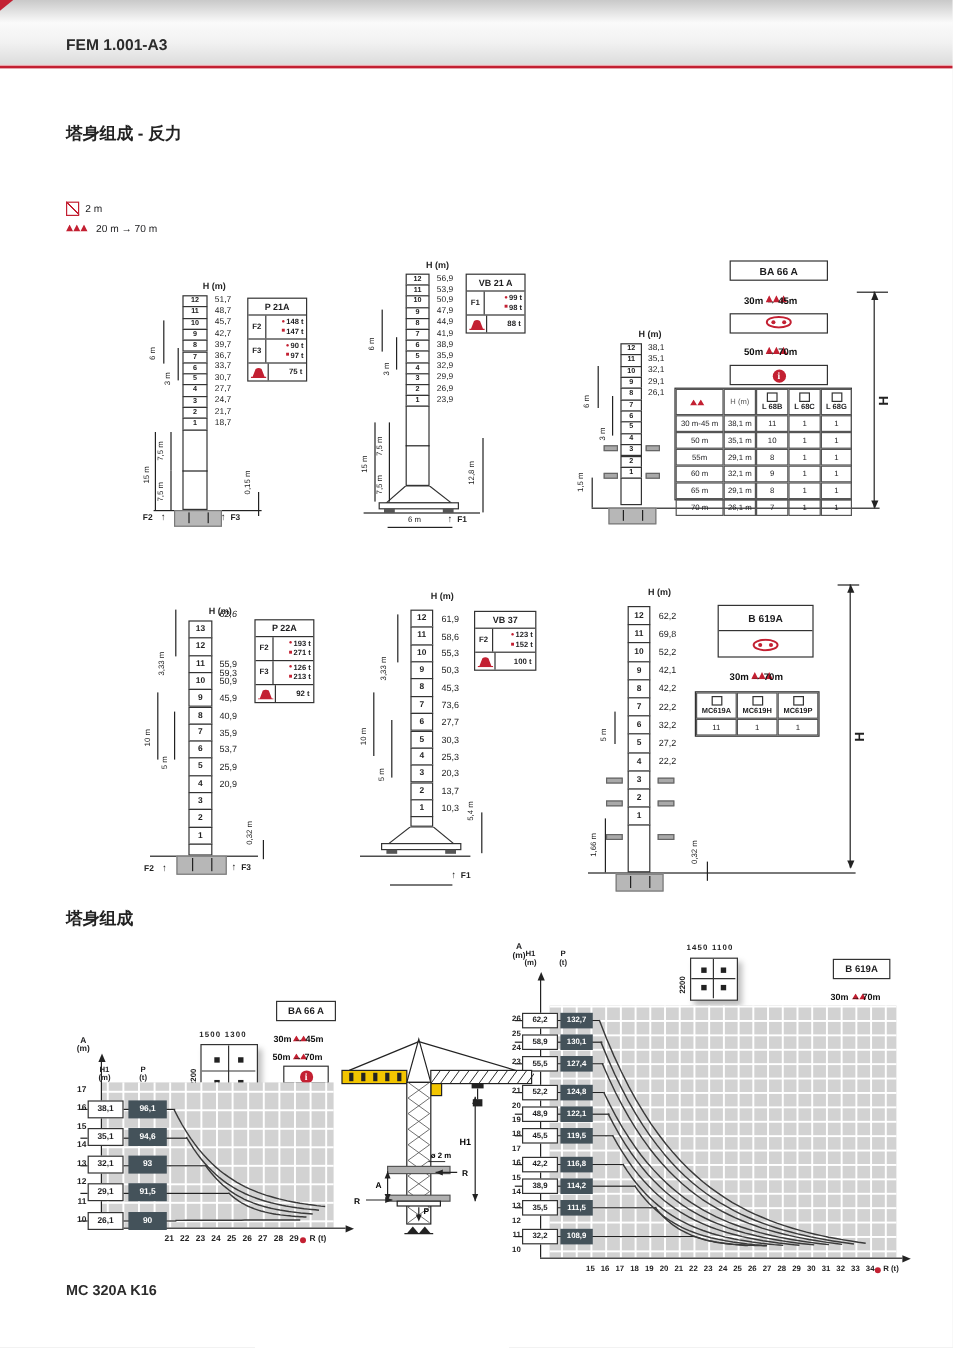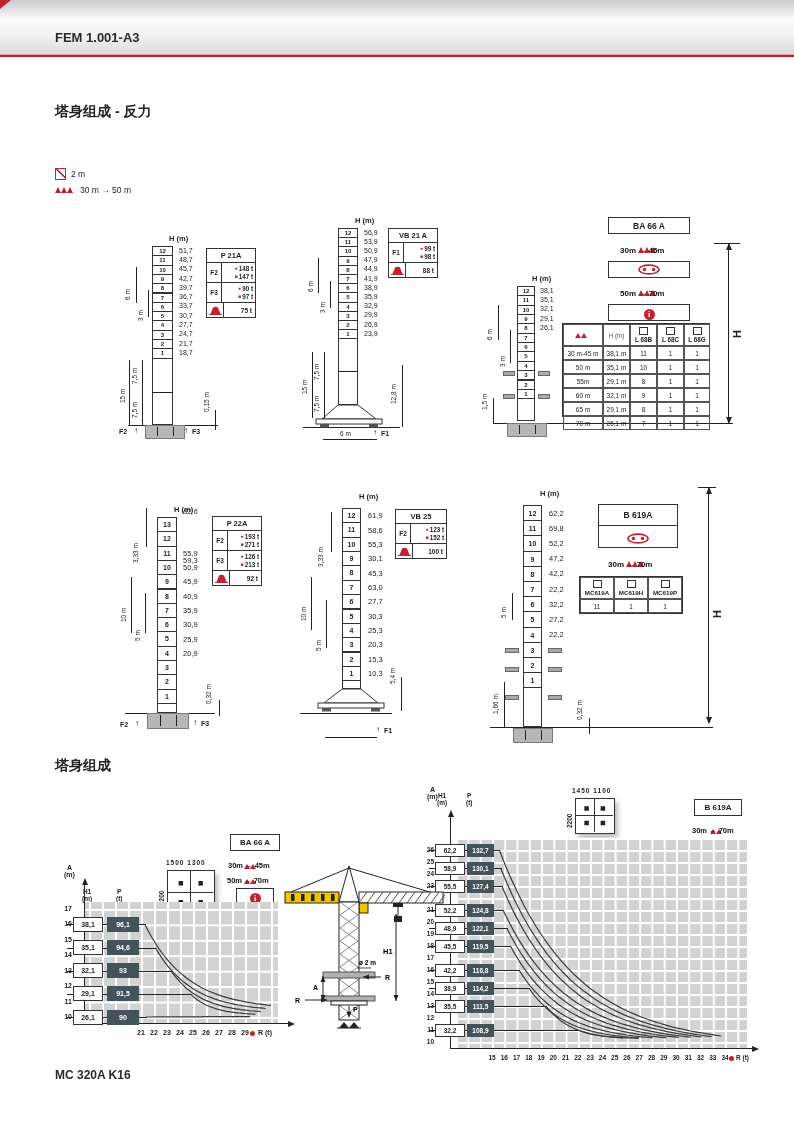--- a/index.html
+++ b/index.html
@@ -84,21 +84,21 @@
 
   <div class="legend">
     <div class="leg-row">
       <span class="mast-ico"></span>
       <span>2 m</span>
     </div>
     <div class="leg-row">
       <span id="leg-zz"><svg width="20" height="6">
             <path d="M0,6 L3,0 L6,6 Z M6,6 L9,0 L12,6 Z M12,6 L15,0 L18,6 Z " fill="#c32032"></path>
           </svg></span>
-      <span>30 m → 50 m</span>
+      <span>20 m → 70 m</span>
     </div>
   </div>
 
   <div class="h-title2">塔身组成</div>
 
   <div id="layer">
       <div class="dimlab" style="position: absolute; left: 169px; top: 234px; font-size: 7.5px; font-weight: bold;">H (m)</div>
       <div class="cell" style="position: absolute; left: 152px; top: 246px; width: 21px; height: 10.3px; font-size: 6px; line-height: 9.3px;">12</div>
       <div class="cell" style="position: absolute; left: 152px; top: 255.3px; width: 21px; height: 10.3px; font-size: 6px; line-height: 9.3px;">11</div>
       <div class="cell" style="position: absolute; left: 152px; top: 264.6px; width: 21px; height: 10.3px; font-size: 6px; line-height: 9.3px;">10</div>
@@ -303,21 +303,21 @@
       <div class="cell" style="position: absolute; left: 157px; top: 660px; width: 20px; height: 15.3px; font-size: 7px; line-height: 14.3px;">3</div>
       <div class="cell" style="position: absolute; left: 157px; top: 674.3px; width: 20px; height: 15.3px; font-size: 7px; line-height: 14.3px;">2</div>
       <div class="cell" style="position: absolute; left: 157px; top: 688.6px; width: 20px; height: 15.3px; font-size: 7px; line-height: 14.3px;">1</div>
       <div class="hval" style="position: absolute; left: 183px; top: 507px; font-size: 7.5px; font-style: italic;">62,6</div>
       <div class="hval" style="position: absolute; left: 183px; top: 556px; font-size: 7.5px;">59,3</div>
       <div class="hval" style="position: absolute; left: 183px; top: 548.8px; font-size: 7.5px;">55,9</div>
       <div class="hval" style="position: absolute; left: 183px; top: 563px; font-size: 7.5px;">50,9</div>
       <div class="hval" style="position: absolute; left: 183px; top: 577.4px; font-size: 7.5px;">45,9</div>
       <div class="hval" style="position: absolute; left: 183px; top: 591.6px; font-size: 7.5px;">40,9</div>
       <div class="hval" style="position: absolute; left: 183px; top: 605.9px; font-size: 7.5px;">35,9</div>
-      <div class="hval" style="position: absolute; left: 183px; top: 620.3px; font-size: 7.5px;">30,9</div>
+      <div class="hval" style="position: absolute; left: 183px; top: 620.3px; font-size: 7.5px;">53,7</div>
       <div class="hval" style="position: absolute; left: 183px; top: 634.5px; font-size: 7.5px;">25,9</div>
       <div class="hval" style="position: absolute; left: 183px; top: 648.9px; font-size: 7.5px;">20,9</div>
       <div class="abs" style="position: absolute; left: 157px; top: 702.9px; width: 20px; height: 10.1px; background: rgb(255, 255, 255); border: 1px solid rgb(51, 51, 51); box-sizing: border-box;"></div>
       <div class="hline" style="position: absolute; left: 125px; top: 713px; width: 90px; height: 1.4px;"></div>
       <div class="found" style="position: absolute; left: 147px; top: 713px; width: 42px; height: 16px;"></div>
       <div class="vline" style="position: absolute; left: 159.6px; top: 715px; height: 11px; width: 1px;"></div>
       <div class="vline" style="position: absolute; left: 176.4px; top: 715px; height: 11px; width: 1px;"></div>
       <div class="rlab" style="position: absolute; left: 132px; top: 563px;">3,33 m</div>
       <div class="vline" style="position: absolute; left: 146px; top: 508px; height: 39px; width: 1px;"></div>
       <div class="rlab" style="position: absolute; left: 120px; top: 622px;">10 m</div>
@@ -376,28 +376,28 @@
       <div class="cell" style="position: absolute; left: 342px; top: 579.8px; width: 19px; height: 15.35px; font-size: 7px; line-height: 14.35px;">7</div>
       <div class="cell" style="position: absolute; left: 342px; top: 594.1px; width: 19px; height: 15.35px; font-size: 7px; line-height: 14.35px;">6</div>
       <div class="cell" style="position: absolute; left: 342px; top: 608.5px; width: 19px; height: 15.35px; font-size: 7px; line-height: 14.35px;">5</div>
       <div class="cell" style="position: absolute; left: 342px; top: 622.8px; width: 19px; height: 15.35px; font-size: 7px; line-height: 14.35px;">4</div>
       <div class="cell" style="position: absolute; left: 342px; top: 637.1px; width: 19px; height: 15.35px; font-size: 7px; line-height: 14.35px;">3</div>
       <div class="cell" style="position: absolute; left: 342px; top: 651.5px; width: 19px; height: 15.35px; font-size: 7px; line-height: 14.35px;">2</div>
       <div class="cell" style="position: absolute; left: 342px; top: 665.9px; width: 19px; height: 15.35px; font-size: 7px; line-height: 14.35px;">1</div>
       <div class="hval" style="position: absolute; left: 368px; top: 511.2px; font-size: 7.5px;">61,9</div>
       <div class="hval" style="position: absolute; left: 368px; top: 525.5px; font-size: 7.5px;">58,6</div>
       <div class="hval" style="position: absolute; left: 368px; top: 539.9px; font-size: 7.5px;">55,3</div>
-      <div class="hval" style="position: absolute; left: 368px; top: 554.2px; font-size: 7.5px;">30,1</div>
+      <div class="hval" style="position: absolute; left: 368px; top: 554.2px; font-size: 7.5px;">50,3</div>
       <div class="hval" style="position: absolute; left: 368px; top: 568.6px; font-size: 7.5px;">45,3</div>
-      <div class="hval" style="position: absolute; left: 368px; top: 582.9px; font-size: 7.5px;">63,0</div>
+      <div class="hval" style="position: absolute; left: 368px; top: 582.9px; font-size: 7.5px;">73,6</div>
       <div class="hval" style="position: absolute; left: 368px; top: 597.3px; font-size: 7.5px;">27,7</div>
       <div class="hval" style="position: absolute; left: 368px; top: 611.6px; font-size: 7.5px;">30,3</div>
       <div class="hval" style="position: absolute; left: 368px; top: 626px; font-size: 7.5px;">25,3</div>
       <div class="hval" style="position: absolute; left: 368px; top: 640.3px; font-size: 7.5px;">20,3</div>
-      <div class="hval" style="position: absolute; left: 368px; top: 654.7px; font-size: 7.5px;">15,3</div>
+      <div class="hval" style="position: absolute; left: 368px; top: 654.7px; font-size: 7.5px;">13,7</div>
       <div class="hval" style="position: absolute; left: 368px; top: 669px; font-size: 7.5px;">10,3</div>
       <div class="abs" style="position: absolute; left: 342px; top: 680.2px; width: 19px; height: 8.8px; background: rgb(255, 255, 255); border: 1px solid rgb(51, 51, 51); box-sizing: border-box;"></div>
       <div class="hline" style="position: absolute; left: 300px; top: 713px; width: 92px; height: 1.4px;"></div>
       <div class="abs" style="position: absolute; left: 316px; top: 689px; width: 70px; height: 23px;"><svg width="70" height="23">
           <polygon points="26,0 45,0 62,14 8,14" fill="#fff" stroke="#333"></polygon>
           <rect x="2" y="14" width="66" height="5" fill="#fff" stroke="#333"></rect>
           <rect x="6" y="19" width="9" height="3.5" fill="#555"></rect>
           <rect x="55" y="19" width="9" height="3.5" fill="#555"></rect>
         </svg></div>
       <div class="rlab" style="position: absolute; left: 317px; top: 567px;">3,33 m</div>
@@ -405,21 +405,21 @@
       <div class="rlab" style="position: absolute; left: 300px; top: 621px;">10 m</div>
       <div class="vline" style="position: absolute; left: 311px; top: 577px; height: 53px; width: 1px;"></div>
       <div class="rlab" style="position: absolute; left: 315px; top: 651px;">5 m</div>
       <div class="vline" style="position: absolute; left: 326px; top: 600px; height: 48px; width: 1px;"></div>
       <div class="rlab" style="position: absolute; left: 389px; top: 684px;">5,4 m</div>
       <div class="vline" style="position: absolute; left: 401px; top: 677px; height: 34px; width: 1px;"></div>
       <div class="hline" style="position: absolute; left: 325px; top: 737px; width: 52px; height: 1px;"></div>
       <div class="dimlab" style="position: absolute; left: 384px; top: 727px; font-weight: bold; font-size: 7px;">F1</div>
       <div class="dimlab" style="position: absolute; left: 376px; top: 725px; font-weight: bold; font-size: 8px;">↑</div>
       <div class="ibox" style="position: absolute; left: 395px; top: 509px; width: 52px;">
-        <div class="ttl">VB 25</div>
+        <div class="ttl">VB 37</div>
         <div class="frow" style="height:19px;">
       <div class="flab">F2</div>
       <div class="fvals">
         <div class="fv">
               <span class="mark">●</span>
               <span>123 t</span>
             </div>
         <div class="fv">
               <span class="mark">■</span>
               <span>152 t</span>
@@ -444,21 +444,21 @@
       <div class="cell" style="position: absolute; left: 523px; top: 581px; width: 19px; height: 16.2px; font-size: 7px; line-height: 15.2px;">7</div>
       <div class="cell" style="position: absolute; left: 523px; top: 596.2px; width: 19px; height: 16.2px; font-size: 7px; line-height: 15.2px;">6</div>
       <div class="cell" style="position: absolute; left: 523px; top: 611.4px; width: 19px; height: 16.2px; font-size: 7px; line-height: 15.2px;">5</div>
       <div class="cell" style="position: absolute; left: 523px; top: 626.6px; width: 19px; height: 16.2px; font-size: 7px; line-height: 15.2px;">4</div>
       <div class="cell" style="position: absolute; left: 523px; top: 641.8px; width: 19px; height: 16.2px; font-size: 7px; line-height: 15.2px;">3</div>
       <div class="cell" style="position: absolute; left: 523px; top: 657px; width: 19px; height: 16.2px; font-size: 7px; line-height: 15.2px;">2</div>
       <div class="cell" style="position: absolute; left: 523px; top: 672.2px; width: 19px; height: 16.2px; font-size: 7px; line-height: 15.2px;">1</div>
       <div class="hval" style="position: absolute; left: 549px; top: 508.6px; font-size: 7.5px;">62,2</div>
       <div class="hval" style="position: absolute; left: 549px; top: 523.8px; font-size: 7.5px;">69,8</div>
       <div class="hval" style="position: absolute; left: 549px; top: 539px; font-size: 7.5px;">52,2</div>
-      <div class="hval" style="position: absolute; left: 549px; top: 554.2px; font-size: 7.5px;">47,2</div>
+      <div class="hval" style="position: absolute; left: 549px; top: 554.2px; font-size: 7.5px;">42,1</div>
       <div class="hval" style="position: absolute; left: 549px; top: 569.4px; font-size: 7.5px;">42,2</div>
       <div class="hval" style="position: absolute; left: 549px; top: 584.6px; font-size: 7.5px;">22,2</div>
       <div class="hval" style="position: absolute; left: 549px; top: 599.8px; font-size: 7.5px;">32,2</div>
       <div class="hval" style="position: absolute; left: 549px; top: 615px; font-size: 7.5px;">27,2</div>
       <div class="hval" style="position: absolute; left: 549px; top: 630.2px; font-size: 7.5px;">22,2</div>
       <div class="abs" style="position: absolute; left: 523px; top: 687.4px; width: 19px; height: 39.6px; background: rgb(255, 255, 255); border: 1px solid rgb(51, 51, 51); box-sizing: border-box;"></div>
       <div class="hline" style="position: absolute; left: 490px; top: 727px; width: 223px; height: 1.4px;"></div>
       <div class="found" style="position: absolute; left: 513px; top: 728px; width: 40px; height: 15px;"></div>
       <div class="vline" style="position: absolute; left: 525px; top: 730px; height: 10px; width: 1px;"></div>
       <div class="vline" style="position: absolute; left: 541px; top: 730px; height: 10px; width: 1px;"></div>

